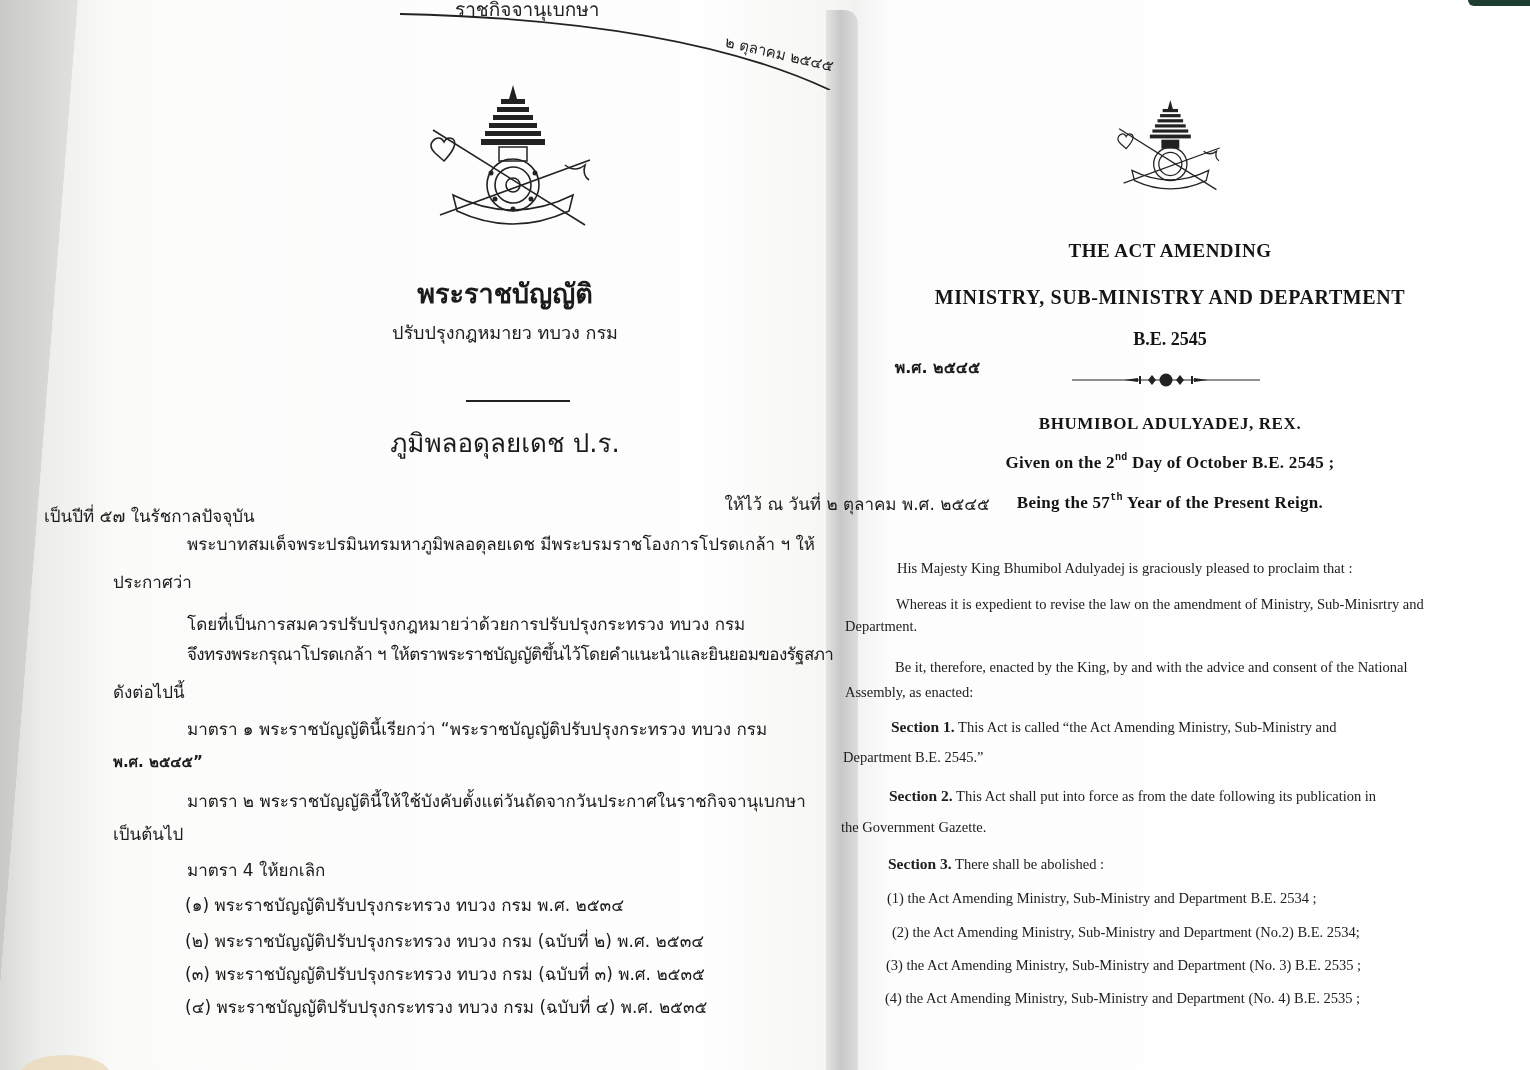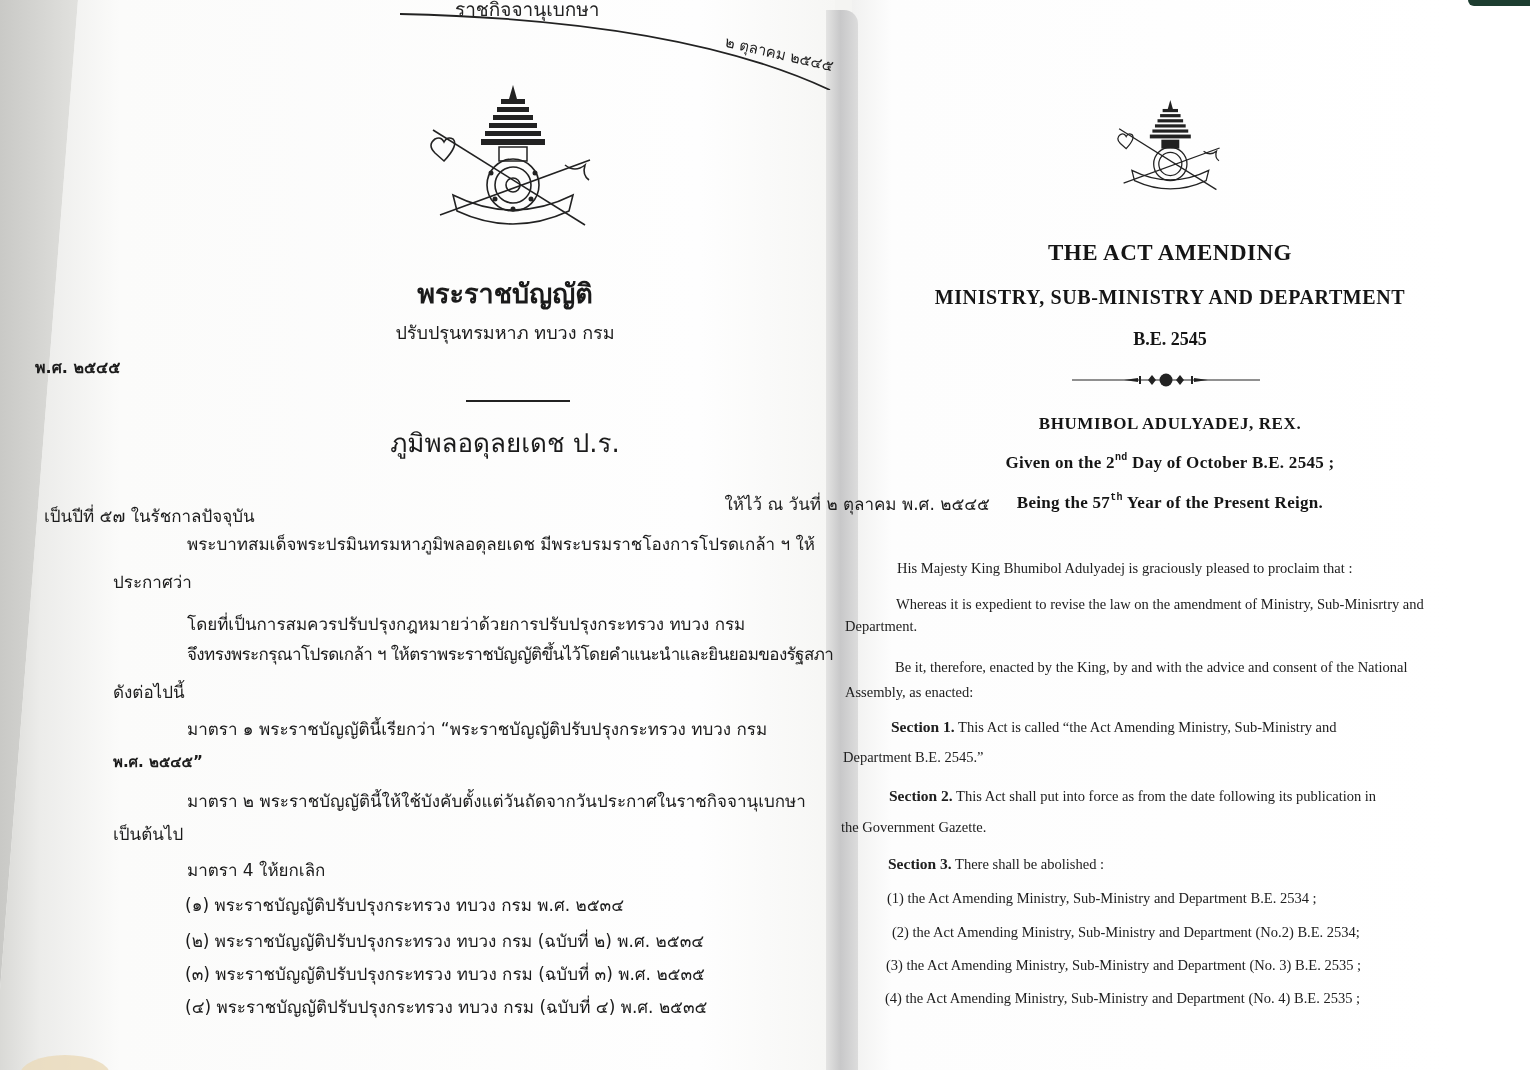--- a/index.html
+++ b/index.html
@@ -52,31 +52,31 @@
 
   
   .emblem { position: absolute; }
   .emblem-left  { left: 425px; top: 85px;  width: 175px; height: 150px; }
   .emblem-right { left: 1108px; top: 100px; width: 124px; height: 96px; }
 
   
   .th { font-family: "DejaVu Sans", sans-serif; position: absolute; white-space: nowrap; }
   .th-title    { left: 0; width: 1010px; text-align: center; top: 272px; font-size: 27px; font-weight: bold; }
   .th-subtitle { left: 0; width: 1010px; text-align: center; top: 318px; font-size: 18px; }
-  .th-year     { left: 0; width: 980px;  text-align: left; top: 355px; font-size: 16px; font-weight: bold; margin-left: 35px; }
+  .th-year     { left: 0; width: 980px;  text-align: right; top: 355px; font-size: 16px; font-weight: bold; }
   .th-rule     { position: absolute; left: 466px; top: 400px; width: 104px; height: 2px; background: #222; }
   .th-king     { left: 0; width: 1010px; text-align: center; top: 422px; font-size: 26px; }
   .th-given    { left: 0; width: 990px;  text-align: right; top: 464px; font-size: 17px; margin-top: 26px; }
   .th-reign    { left: 0; width: 990px;  text-align: left; top: 502px; font-size: 17px; margin-left: 44px; }
   .th-body { font-size: 17px; }
 
   
   .en { position: absolute; white-space: nowrap; }
   .en-title { font-family: "Liberation Serif", serif; font-weight: bold; color: #151515; left: 900px; width: 540px; text-align: center; }
-  .en-t1 { top: 240px; font-size: 23px; letter-spacing: .5px; }
+  .en-t1 { top: 240px; font-size: 19px; letter-spacing: .5px; }
   .en-t2 { top: 286px; font-size: 20px; letter-spacing: .6px; }
   .en-t3 { top: 329px; font-size: 18px; }
   .ornament { position: absolute; left: 1072px; top: 372px; }
   .en-king  { top: 414px; font-size: 17px; letter-spacing: .6px; }
   .en-given { top: 452px; font-size: 17px; letter-spacing: .3px; }
   .en-being { top: 492px; font-size: 17px; letter-spacing: .3px; }
   .en-body { font-family: "Liberation Serif", serif; font-size: 14.5px; color: #202020; }
   .en-body b { font-size: 15.5px; }
   sup { font-size: 10px; vertical-align: 8px; font-family: Liberation Mono, monospace; }
 </style>
@@ -118,21 +118,21 @@
     <rect x="74" y="62" width="28" height="14" fill="none" stroke="#222" stroke-width="1.5"></rect>
     <circle cx="66" cy="88" r="2.5"></circle>
       <circle cx="70" cy="114" r="2.5"></circle>
       <circle cx="88" cy="124" r="2.5"></circle>
     <circle cx="106" cy="114" r="2.5"></circle>
       <circle cx="110" cy="88" r="2.5"></circle>
   </g>
 </svg>
 
 <div class="th th-title">พระราชบัญญัติ</div>
-<div class="th th-subtitle">ปรับปรุนทรมหาภ ทบวง กรม</div>
+<div class="th th-subtitle">ปรับปรุงกฎหมายว ทบวง กรม</div>
 <div class="th th-year">พ.ศ. ๒๕๔๕</div>
 <div class="th-rule"></div>
 <div class="th th-king">ภูมิพลอดุลยเดช ป.ร.</div>
 <div class="th th-given">ให้ไว้ ณ วันที่ ๒ ตุลาคม พ.ศ. ๒๕๔๕</div>
 <div class="th th-reign">เป็นปีที่ ๕๗ ในรัชกาลปัจจุบัน</div>
 
 <div class="th th-body" style="left:187px;top:530px">พระบาทสมเด็จพระปรมินทรมหาภูมิพลอดุลยเดช  มีพระบรมราชโองการโปรดเกล้า ฯ ให้</div>
 <div class="th th-body" style="left:113px;top:568px">ประกาศว่า</div>
 <div class="th th-body" style="left:187px;top:610px">โดยที่เป็นการสมควรปรับปรุงกฎหมายว่าด้วยการปรับปรุงกระทรวง ทบวง กรม</div>
 <div class="th th-body" style="left:187px;top:640px;letter-spacing:-0.6px">จึงทรงพระกรุณาโปรดเกล้า ฯ  ให้ตราพระราชบัญญัติขึ้นไว้โดยคำแนะนำและยินยอมของรัฐสภา</div>

